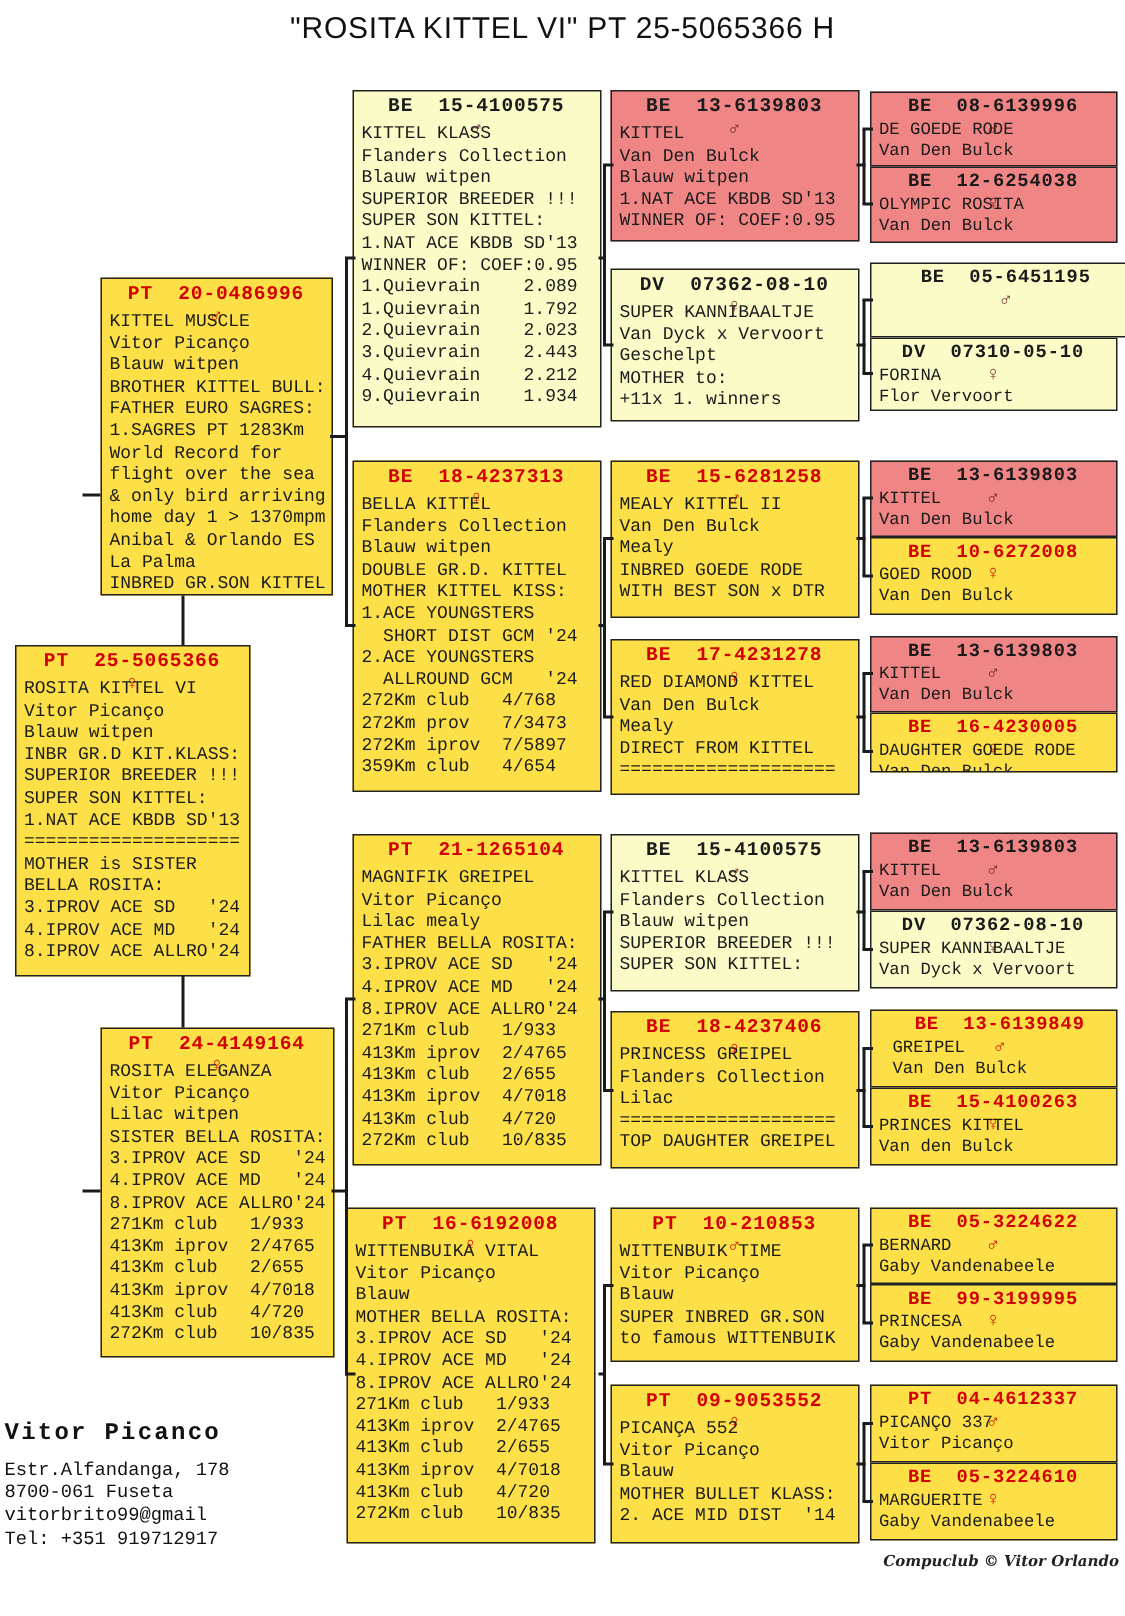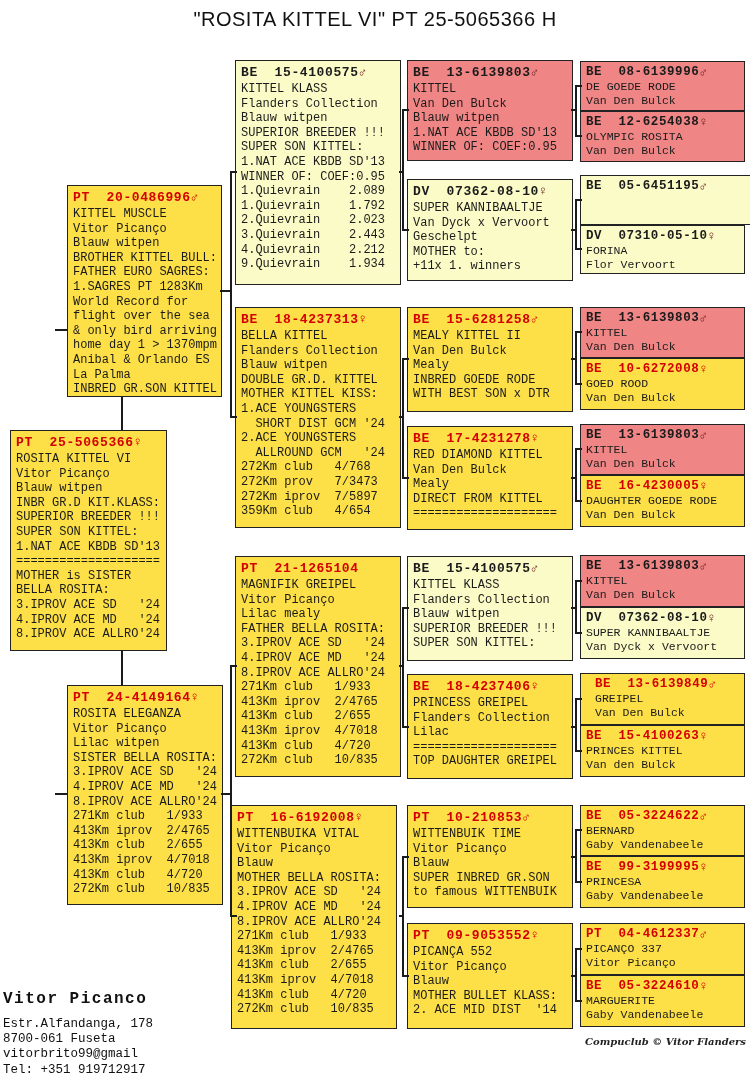--- a/index.html
+++ b/index.html
@@ -4,33 +4,33 @@
 <style>
   html,body{margin:0;padding:0;background:#fff;}
   #page{position:relative;width:750px;height:1077px;background:#fff;overflow:hidden;
         font-family:"Liberation Mono","DejaVu Sans Mono",monospace;color:#1b1b1b;}
   .title{position:absolute;top:8px;left:0;right:0;text-align:center;
          font-family:"Liberation Sans",sans-serif;font-size:20px;letter-spacing:.5px;color:#111;}
   .box{position:absolute;border:1.5px solid #222;background:#fde047;box-sizing:border-box;
        padding:2px 2px 0 5px;overflow:hidden;}
   .box.yellow{background:#FBFBC8;}
   .box.pink{background:#F08585;}
-  .hdr{display:flex;justify-content:flex-start;align-items:center;height:19px;
-       font-weight:bold;font-size:13px;letter-spacing:.6px;color:#d40000;padding-right:4px;white-space:pre;}
+  .hdr{display:flex;justify-content:space-between;align-items:center;height:19px;
+       font-weight:bold;font-size:13px;letter-spacing:.6px;color:#d40000;padding-right:4px;white-space:pre;flex-direction:column;}
   .pink .hdr,.yellow .hdr{color:#1b1b1b;}
   .sx{font-weight:bold;font-size:13px;color:#d40000;letter-spacing:0;}
   .pink .sx,.yellow .sx{color:#6e2424;}
   .bd{font-size:12px;line-height:14.6px;white-space:pre;}
   .small .hdr{height:16px;font-size:12.5px;}
   .small .bd{font-size:11.5px;line-height:13.6px;}
   .vl,.hl{position:absolute;background:#1b1b1b;}
   .vl{width:2px;}
   .hl{height:2px;}
   .footer{position:absolute;left:3px;top:946px;color:#111;}
-  .fname{font-weight:bold;font-size:16px;letter-spacing:1.5px;margin-bottom:9px;margin-top:44px;}
+  .fname{font-weight:bold;font-size:16px;letter-spacing:1.5px;margin-bottom:9px;}
   .flines{font-size:12.5px;line-height:15.2px;white-space:pre;}
   .credit{position:absolute;right:4px;top:1036px;font-family:"DejaVu Serif",serif;
           font-size:10px;font-style:italic;font-weight:bold;color:#222;}
 </style>
 </head>
 <body>
 
 <div id="page">
 
   <div class="title">"ROSITA KITTEL VI"  PT  25-5065366 H</div>
@@ -241,21 +241,21 @@
   <div class="box small" style="left:580px;top:358px;width:165px;height:52px;">
     <div class="hdr"><span>BE  10-6272008</span><span class="sx">♀</span></div>
     <div class="bd">GOED ROOD
 Van Den Bulck</div>
   </div>
   <div class="box pink small" style="left:580px;top:424px;width:165px;height:51px;">
     <div class="hdr"><span>BE  13-6139803</span><span class="sx">♂</span></div>
     <div class="bd">KITTEL
 Van Den Bulck</div>
   </div>
-  <div class="box small" style="left:580px;top:475px;width:165px;height:52px;">
+  <div class="box small" style="left:580px;top:475px;width:165px;height:40px;">
     <div class="hdr"><span>BE  16-4230005</span><span class="sx">♀</span></div>
     <div class="bd">DAUGHTER GOEDE RODE
 Van Den Bulck</div>
   </div>
   <div class="box pink small" style="left:580px;top:555px;width:165px;height:52px;">
     <div class="hdr"><span>BE  13-6139803</span><span class="sx">♂</span></div>
     <div class="bd">KITTEL
 Van Den Bulck</div>
   </div>
   <div class="box yellow small" style="left:580px;top:607px;width:165px;height:52px;">
@@ -357,15 +357,15 @@
   <div class="hl" style="left:575px;top:1000px;width:7px;"></div>
 
   <div class="footer">
     <div class="fname">Vitor Picanco</div>
     <div class="flines">Estr.Alfandanga, 178
 8700-061 Fuseta
 vitorbrito99@gmail
 Tel: +351 919712917</div>
   </div>
 
-  <div class="credit">Compuclub © Vitor Flanders</div>
+  <div class="credit">Compuclub © Vitor Orlando</div>
 
 </div>
 
 </body></html>

